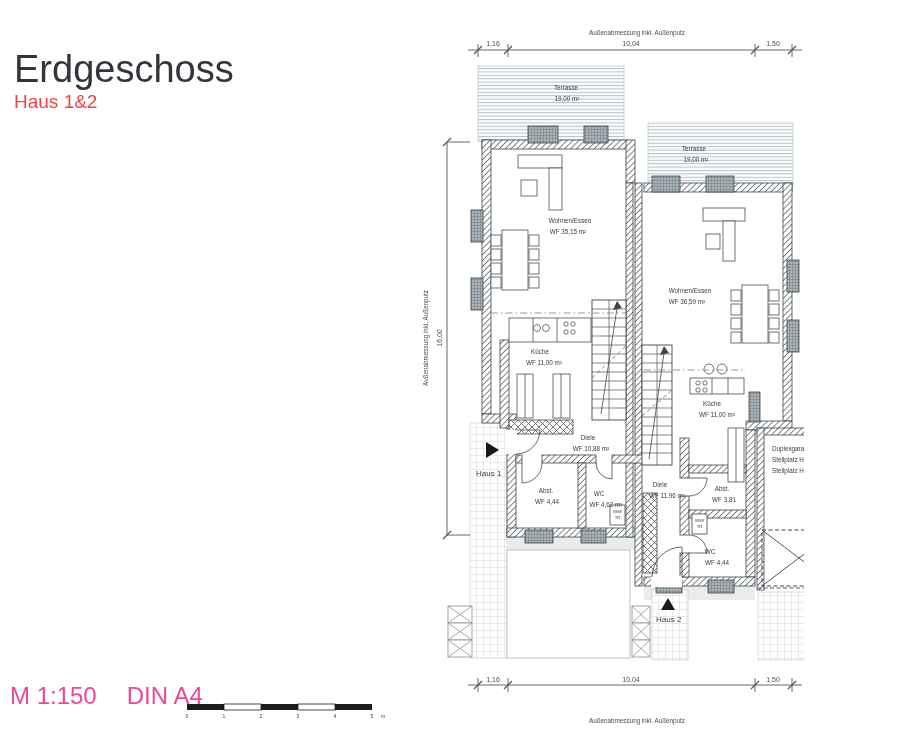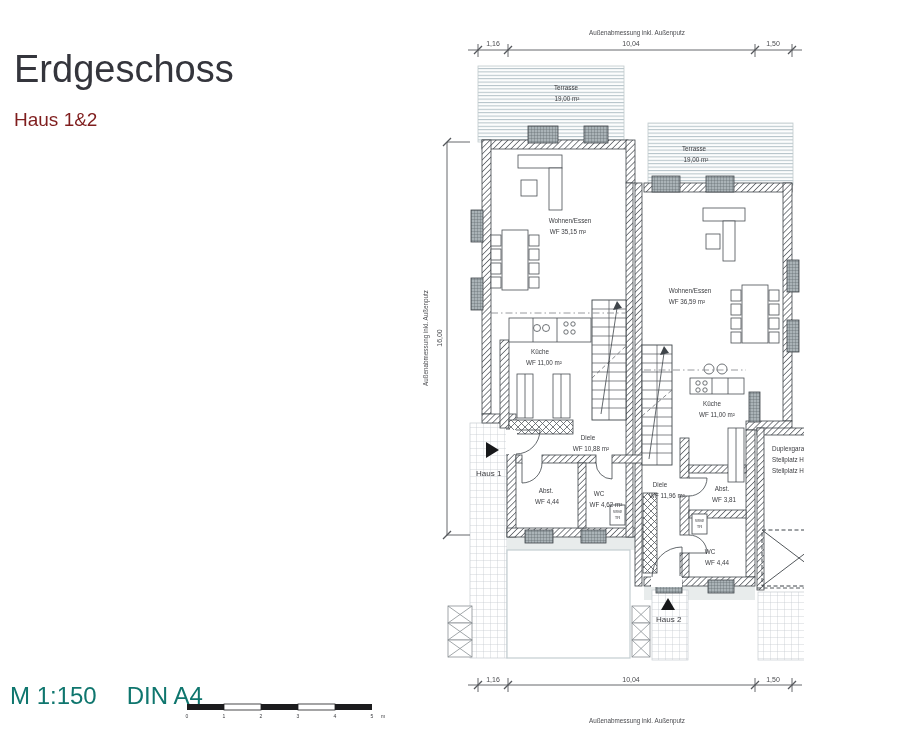--- a/index.html
+++ b/index.html
@@ -1,21 +1,21 @@
 <!DOCTYPE html>
 <html><head>
 <meta charset="utf-8">
 <style>
   html,body{margin:0;padding:0;background:#ffffff;}
   .page{position:relative;width:804px;height:736px;background:#fff;overflow:hidden;
         font-family:"Liberation Sans","DejaVu Sans",sans-serif;color:#35363d;}
   .titleblock{position:absolute;left:14px;top:48px;}
   .titleblock h1{margin:0;font-size:38px;font-weight:300;letter-spacing:0px;color:#34353c;}
-  .titleblock .sub{margin-top:18px;font-size:19px;font-weight:400;color:#7f1d1d;}
-  .footblock{position:absolute;left:10px;top:682px;font-size:24px;font-weight:400;color:#0f766e;}
+  .titleblock .sub{font-size:19px;font-weight:400;color:#ef4444;}
+  .footblock{position:absolute;left:10px;top:682px;font-size:24px;font-weight:400;color:#ec4899;}
   .footblock span{margin-right:30px;}
   svg{position:absolute;left:0;top:0;}
   text{font-family:"Liberation Sans","DejaVu Sans",sans-serif;fill:#3b3c40;}
   .t4{font-size:4.3px;} .t5{font-size:5px;} .t6{font-size:6.3px;} .t7{font-size:7px;} .t8{font-size:8px;}
   .dim{fill:#4a4b4f;}
   .mid{text-anchor:middle;}
 </style>
 </head>
 <body>
 

